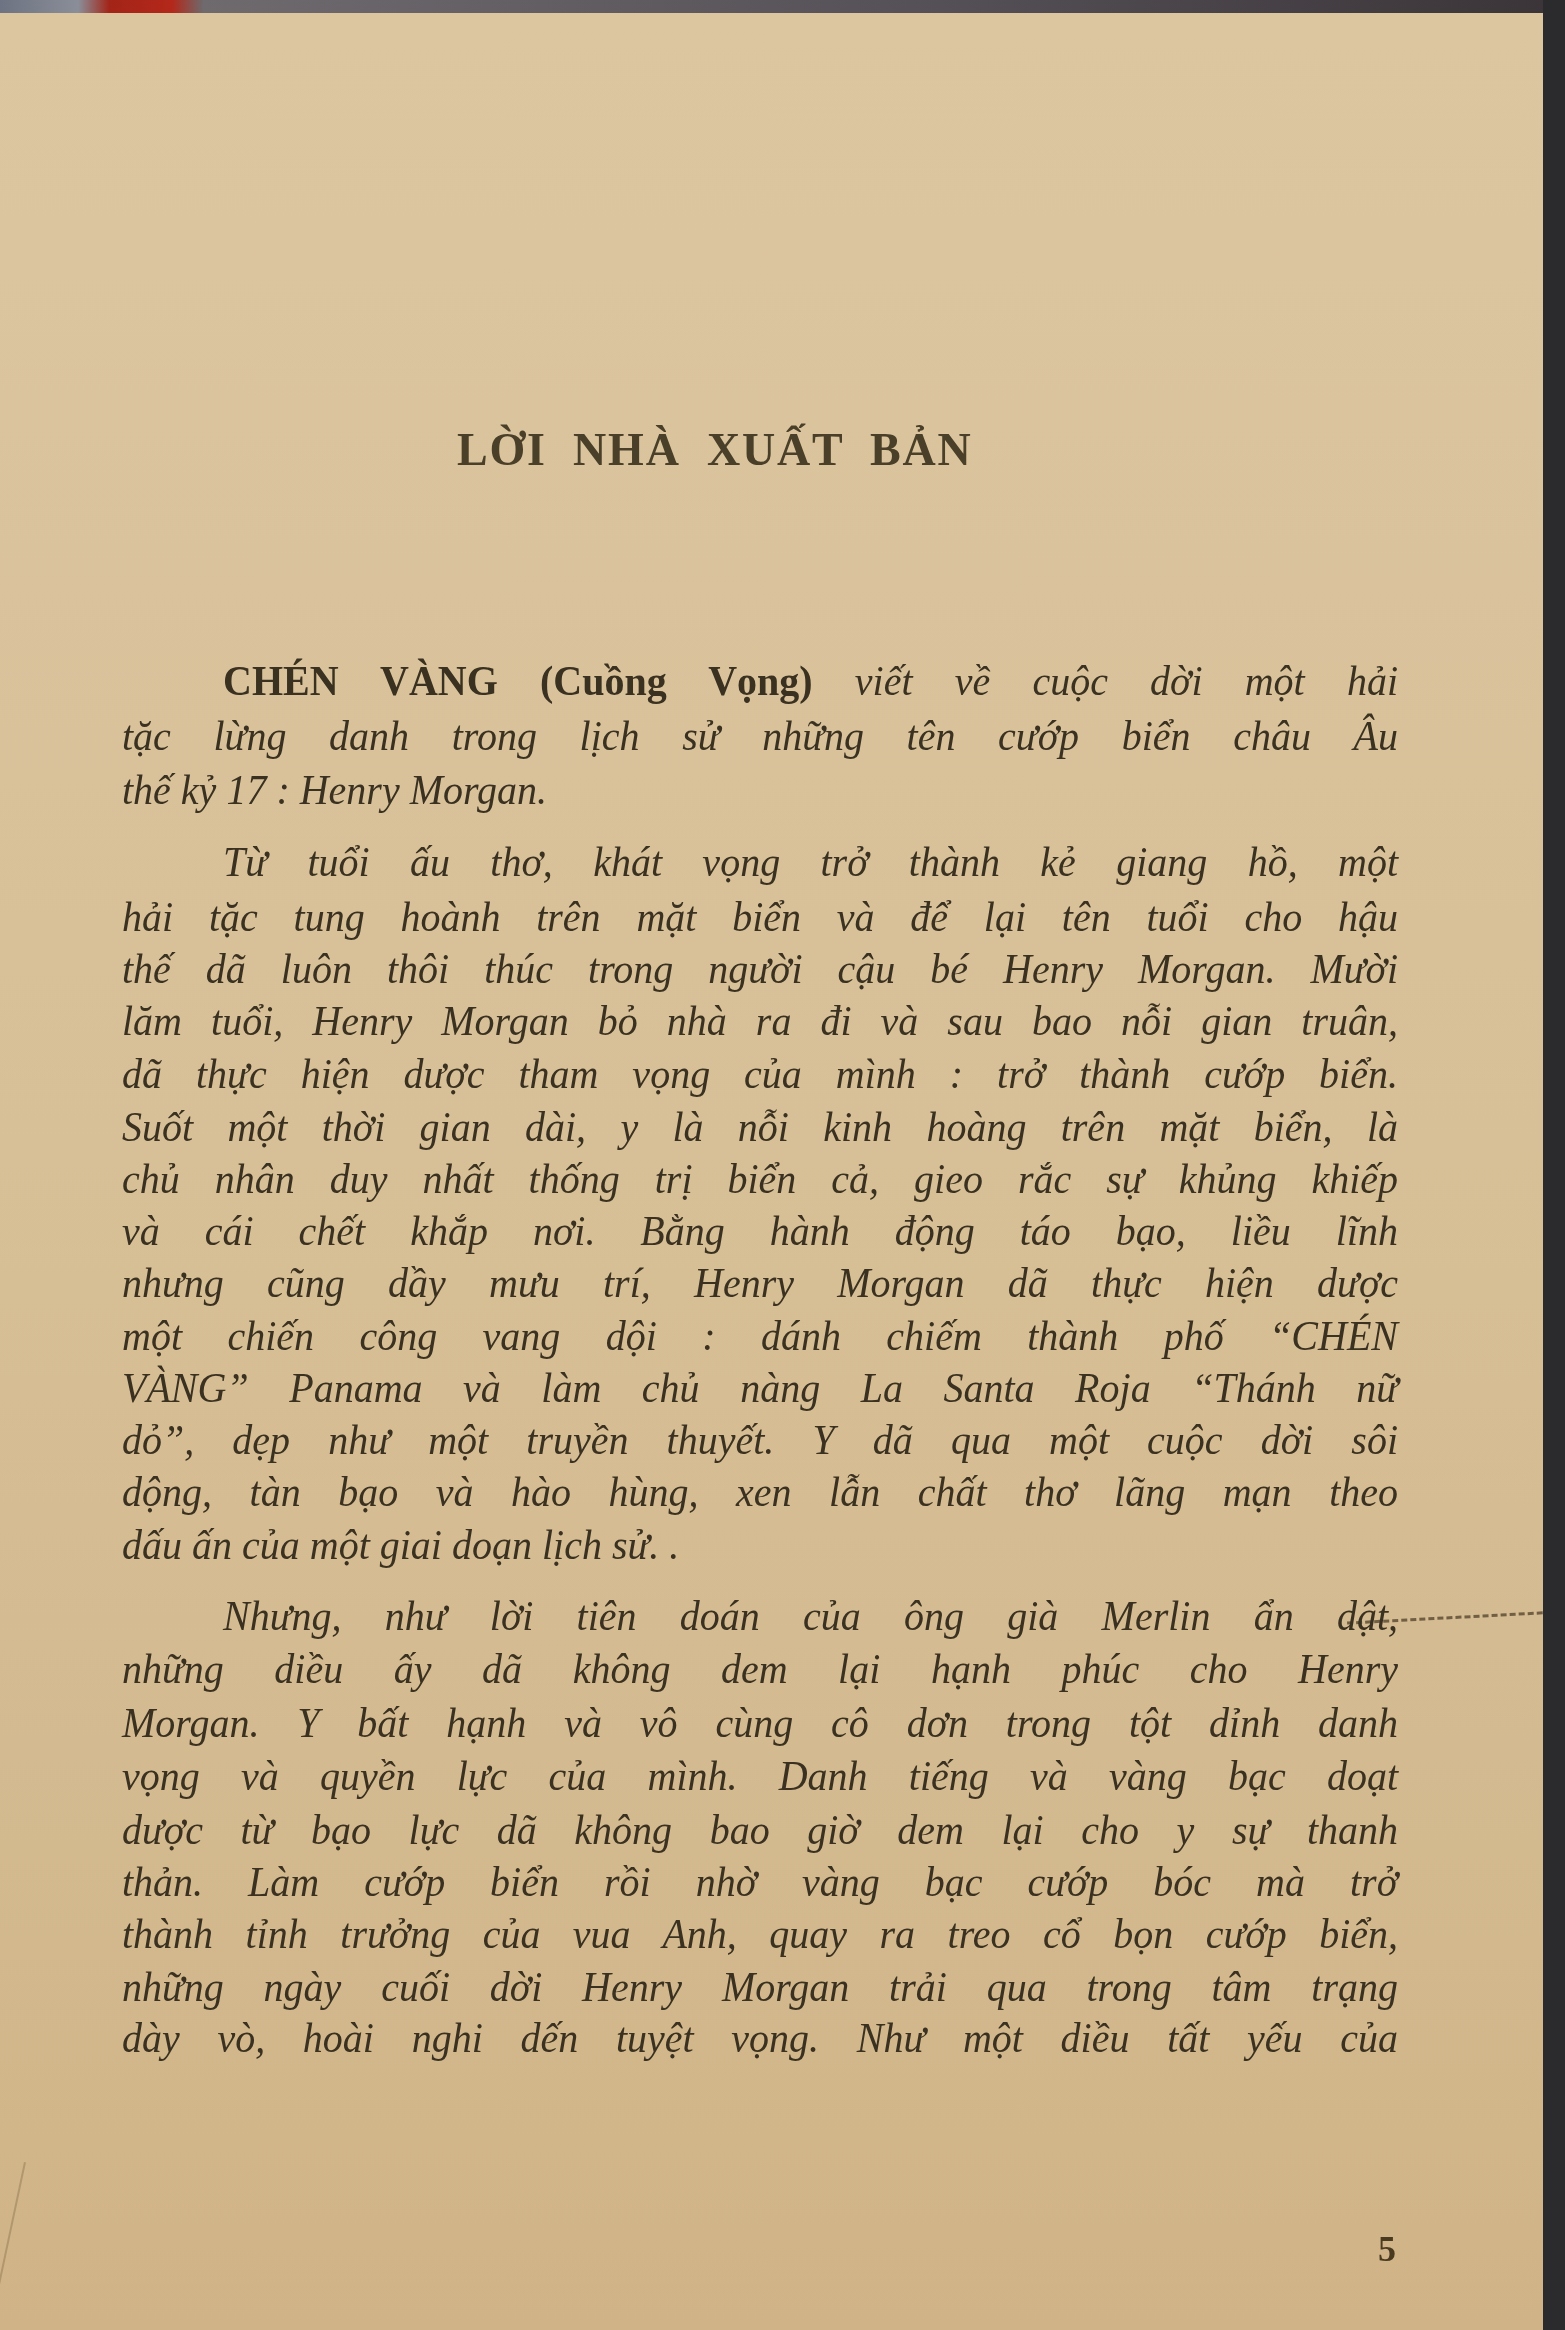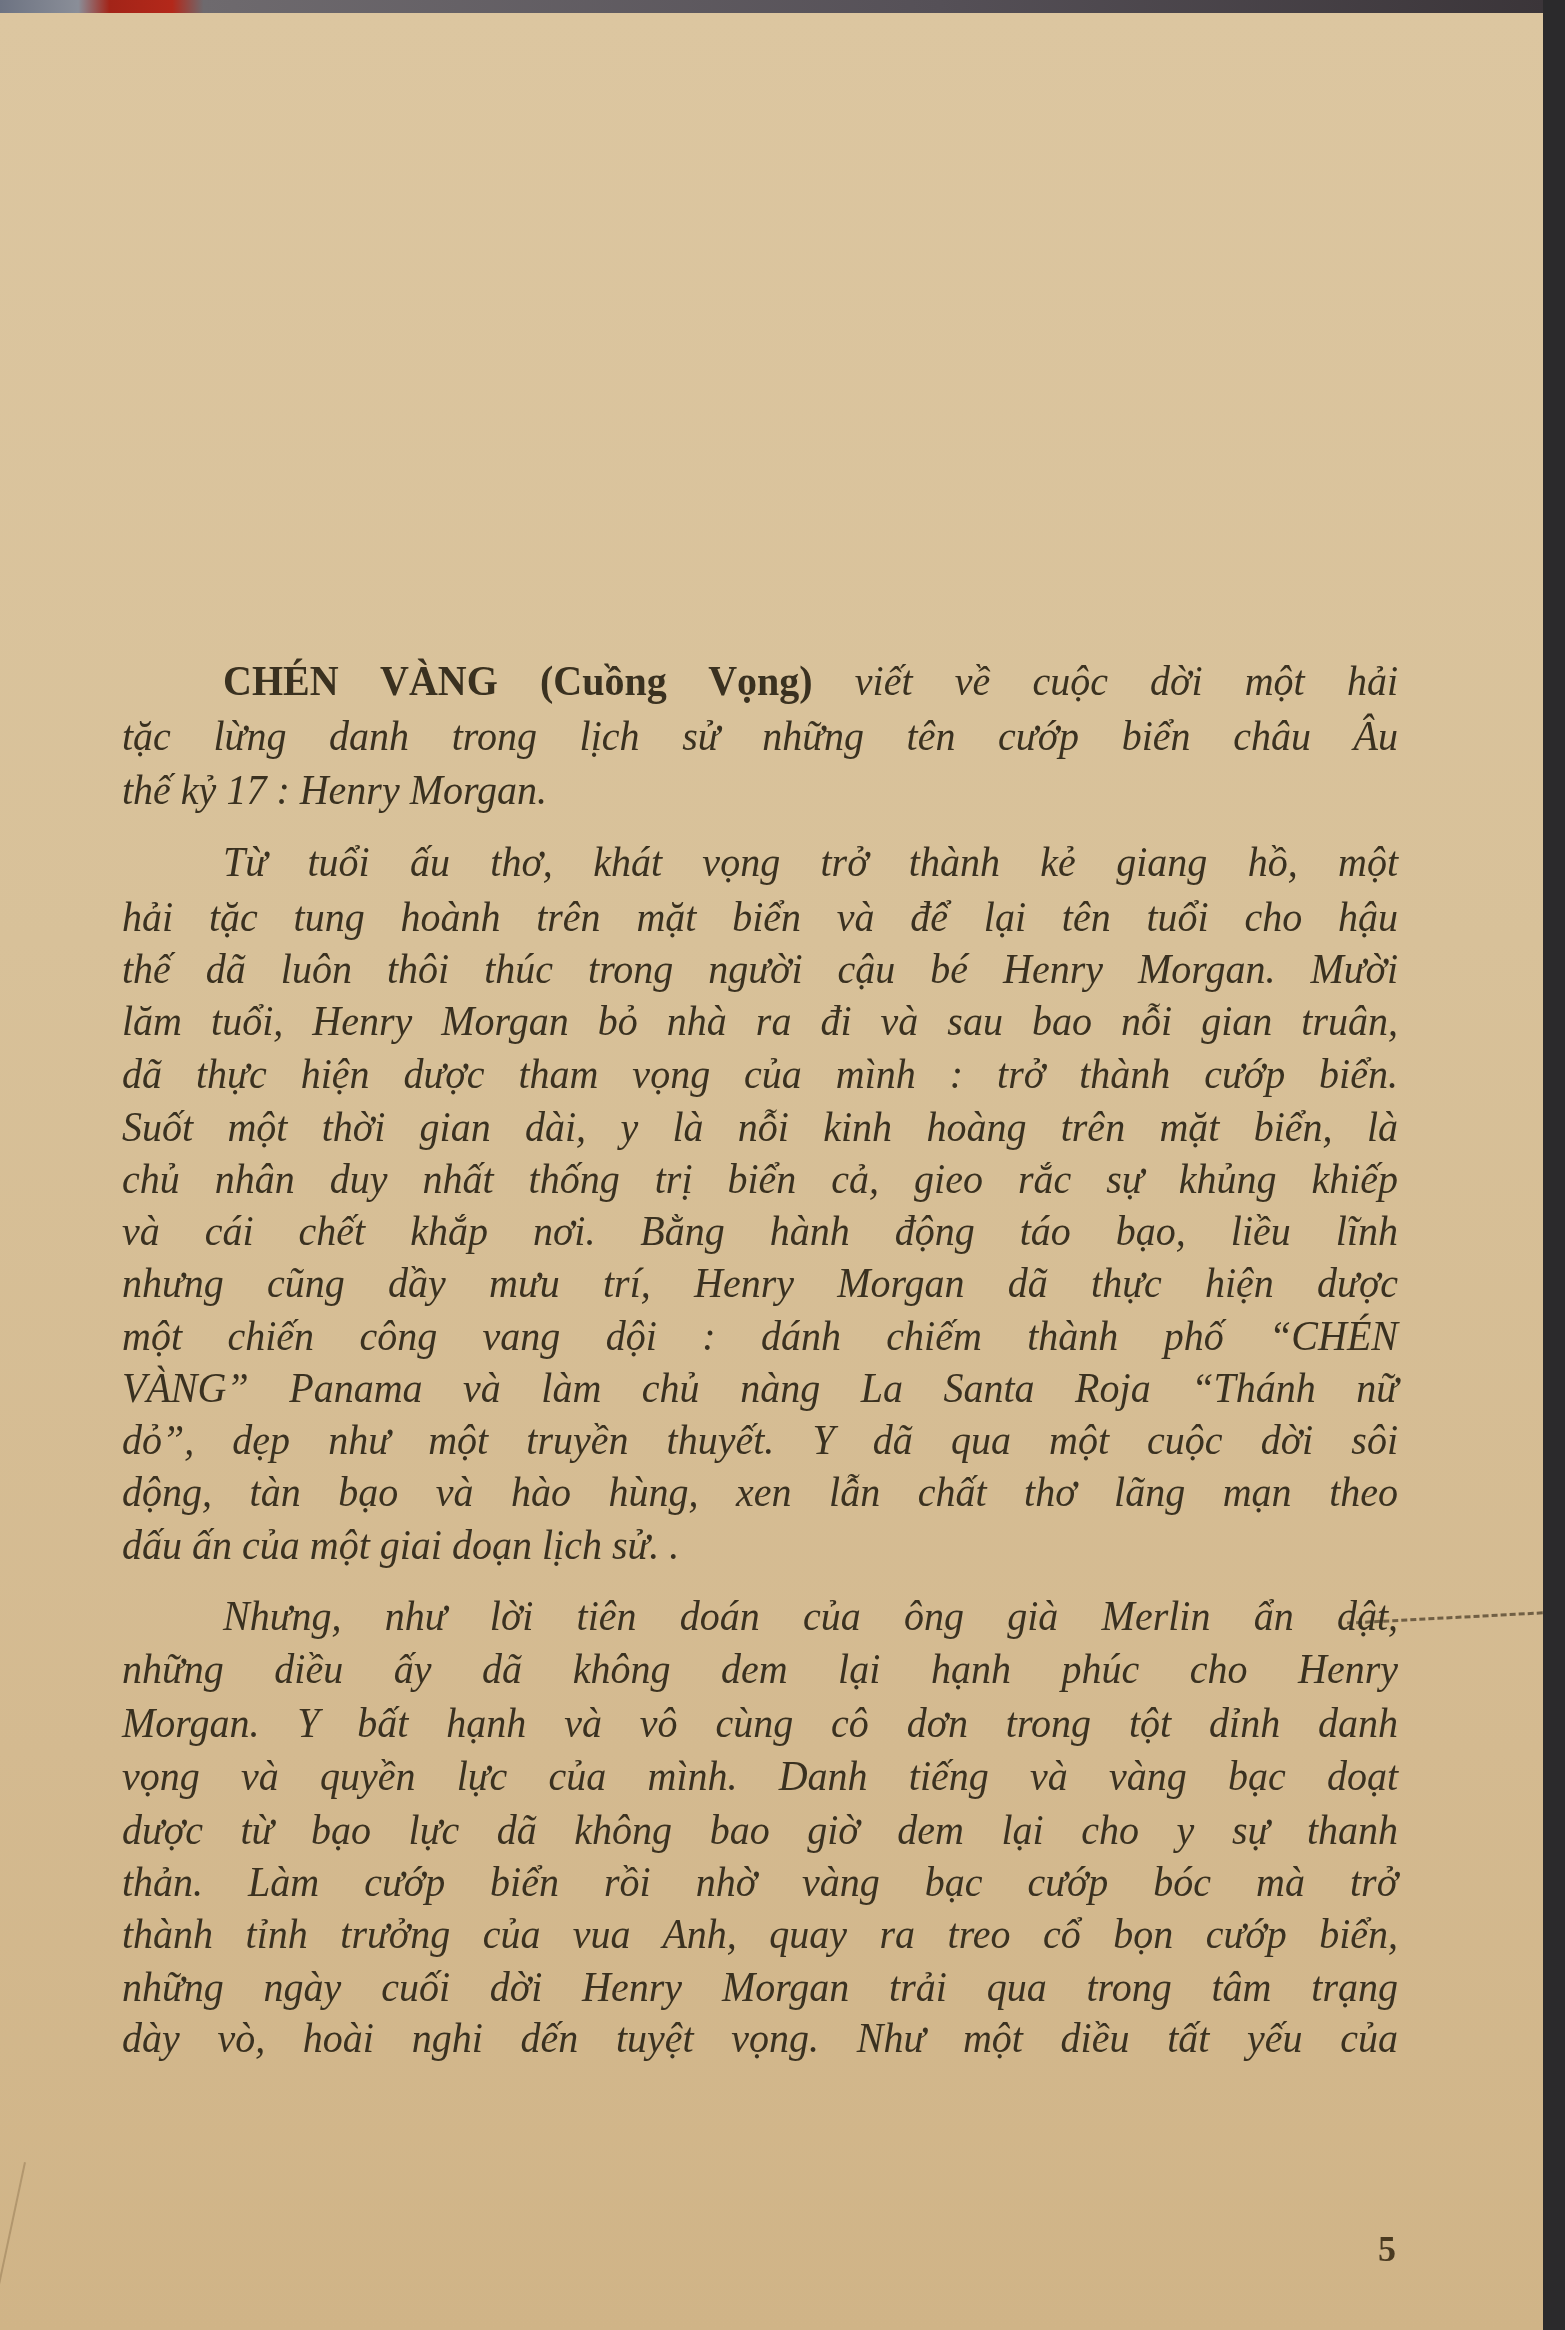--- a/index.html
+++ b/index.html
@@ -51,20 +51,21 @@
     font-size: 36px; color: #4a3a20;
   }
 </style>
 </head>
 <body>
 
 <div class="top-strip"></div>
 <div class="page">
   <div class="fold-line"></div>
 
+  <div class="title">LỜI NHÀ XUẤT BẢN</div>
 
   <div class="line indent" style="top:644px;"><span class="bold-lead">CHÉN VÀNG (Cuồng Vọng)</span><span> viết về cuộc dời một hải</span></div>
   <div class="line" style="top:699px;">tặc lừng danh trong lịch sử những tên cướp biển châu Âu</div>
   <div class="line last" style="top:753px;">thế kỷ 17 : Henry Morgan.</div>
 
   <div class="line indent" style="top:825px;">Từ tuổi ấu thơ, khát vọng trở thành kẻ giang hồ, một</div>
   <div class="line" style="top:880px;">hải tặc tung hoành trên mặt biển và để lại tên tuổi cho hậu</div>
   <div class="line" style="top:932px;">thế dã luôn thôi thúc trong người cậu bé Henry Morgan. Mười</div>
   <div class="line" style="top:984px;">lăm tuổi, Henry Morgan bỏ nhà ra đi và sau bao nỗi gian truân,</div>
   <div class="line" style="top:1037px;">dã thực hiện dược tham vọng của mình : trở thành cướp biển.</div>

